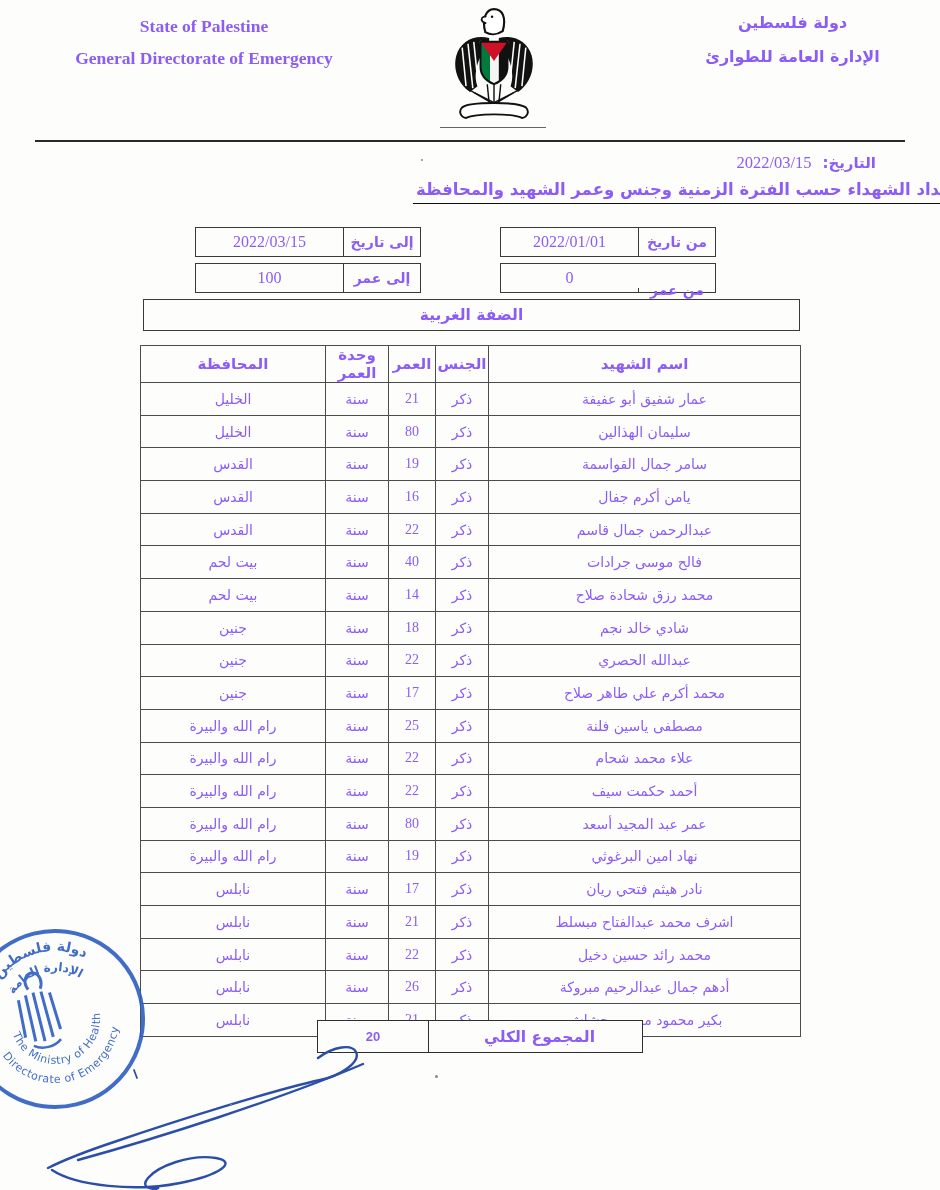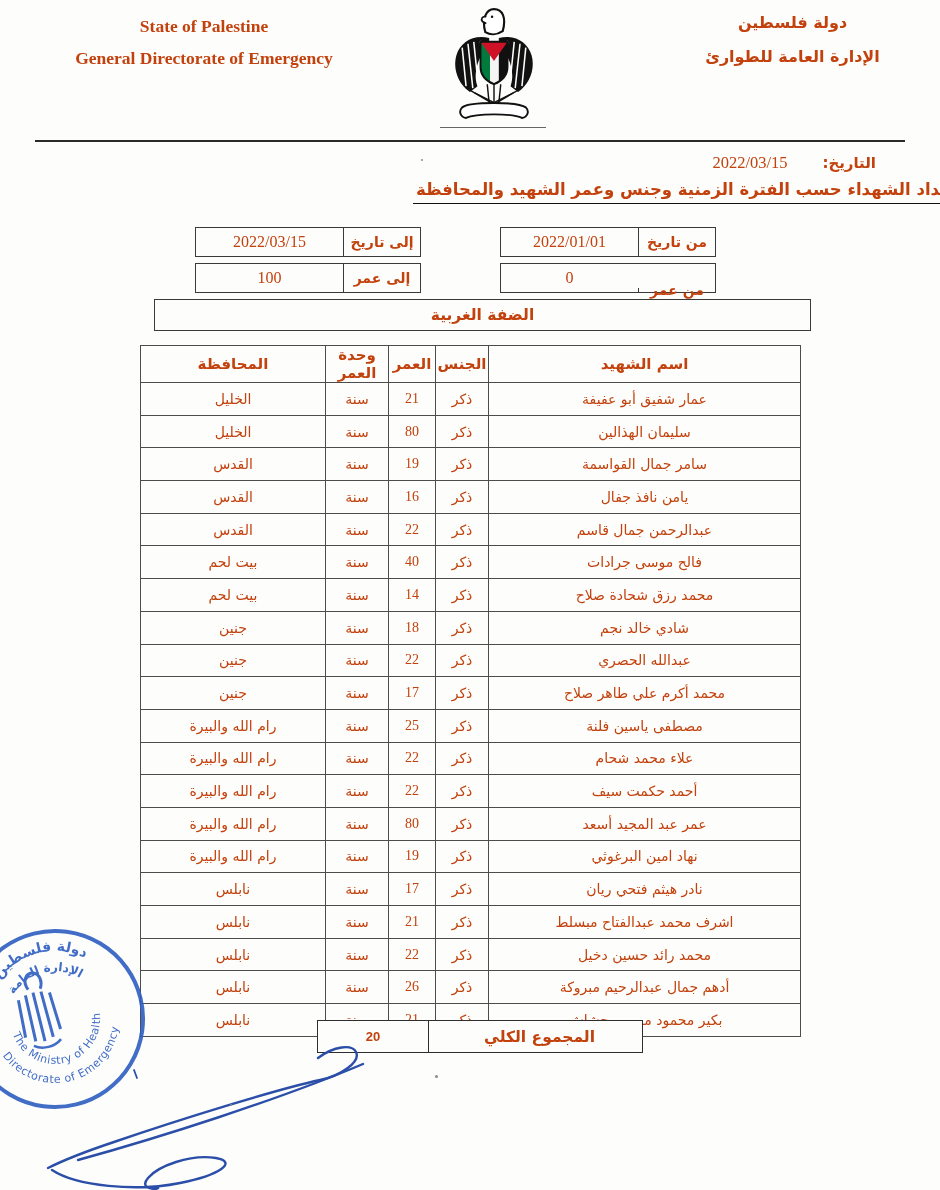--- a/index.html
+++ b/index.html
@@ -1,38 +1,38 @@
 <!DOCTYPE html>
 <html lang="ar"><head>
 <meta charset="utf-8">
 <style>
   html,body{margin:0;padding:0;background:#d9d9d9;}
   .page{position:relative;width:940px;height:1190px;background:#fdfdfb;overflow:hidden;
-        font-family:"DejaVu Sans",sans-serif;color:#c2410c;}
+        font-family:"DejaVu Sans",sans-serif;color:#8b5cf6;}
   
   .hdr-en{position:absolute;left:58px;top:10px;width:292px;text-align:center;
           font-family:"Liberation Serif",serif;font-weight:bold;font-size:17.5px;line-height:32px;}
   .hdr-ar{position:absolute;right:50px;top:6px;width:195px;text-align:center;direction:rtl;
           font-weight:bold;font-size:16px;line-height:34px;}
   .emblem{position:absolute;left:441px;top:5px;width:106px;height:118px;}
   .emblem-underline{position:absolute;left:440px;top:127px;width:106px;border-top:1.5px solid #666;}
   .rule{position:absolute;left:35px;top:140px;width:870px;border-top:2.2px solid #2a2a2a;}
   .date-line{position:absolute;top:153px;right:64px;direction:rtl;font-size:15px;}
-  .date-line .lbl{font-weight:bold;margin-left:24px;}
+  .date-line .lbl{font-weight:bold;}
   .date-line .val{font-family:"Liberation Serif",serif;font-size:16.5px;margin-right:6px;direction:ltr;unicode-bidi:embed;}
   .doc-title{position:absolute;top:180px;left:0;width:100%;text-align:right;padding-left:10px;}
   .doc-title span{display:inline-block;transform:translateX(10px);direction:rtl;font-weight:bold;font-size:16.5px;
                   border-bottom:1.6px solid #111;padding:0 3px 4px;}
   
   .fbox{position:absolute;height:30px;border:1.6px solid #3a3a3a;display:flex;direction:rtl;box-sizing:border-box;background:#fdfdfb;}
   .fbox .lbl{font-weight:bold;font-size:14px;display:flex;align-items:center;justify-content:center;
              border-left:1.2px solid #3a3a3a;}
   .fbox .val{flex:1;font-family:"Liberation Serif",serif;font-size:16px;display:flex;align-items:center;justify-content:center;direction:ltr;}
   
-  .region-box{position:absolute;left:154px;top:299px;width:657px;height:32px;border:1.6px solid #3a3a3a;
+  .region-box{position:absolute;left:143px;top:299px;width:657px;height:32px;border:1.6px solid #3a3a3a;
               display:flex;align-items:center;justify-content:center;direction:rtl;
               font-weight:bold;font-size:15.5px;box-sizing:border-box;}
   .mtable{position:absolute;left:140px;top:345px;width:660px;border-collapse:collapse;table-layout:fixed;direction:rtl;}
   .mtable th,.mtable td{border:1.2px solid #4c4c4c;padding:0;text-align:center;vertical-align:middle;}
   .mtable th{height:33px;font-size:15px;font-weight:bold;}
   .mtable td{height:31.7px;font-size:14px;}
   .mtable td.num{font-family:"Liberation Serif",serif;font-size:14px;}
   .total-box{position:absolute;left:317px;top:1020px;width:326px;height:33px;border:1.7px solid #2e2e2e;
              display:flex;direction:rtl;box-sizing:border-box;background:#fdfdfb;}
   .total-box .lbl{width:205px;border-left:1.2px solid #2e2e2e;display:flex;align-items:center;justify-content:center;
@@ -166,21 +166,21 @@
 
     <tr>
       <td>سامر جمال القواسمة</td>
       <td>ذكر</td>
       <td class="num">19</td>
       <td>سنة</td>
       <td>القدس</td>
     </tr>
 
     <tr>
-      <td>يامن نافذ جفال</td>
+      <td>يامن أكرم جفال</td>
       <td>ذكر</td>
       <td class="num">16</td>
       <td>سنة</td>
       <td>القدس</td>
     </tr>
 
     <tr>
       <td>عبدالرحمن جمال قاسم</td>
       <td>ذكر</td>
       <td class="num">22</td>

